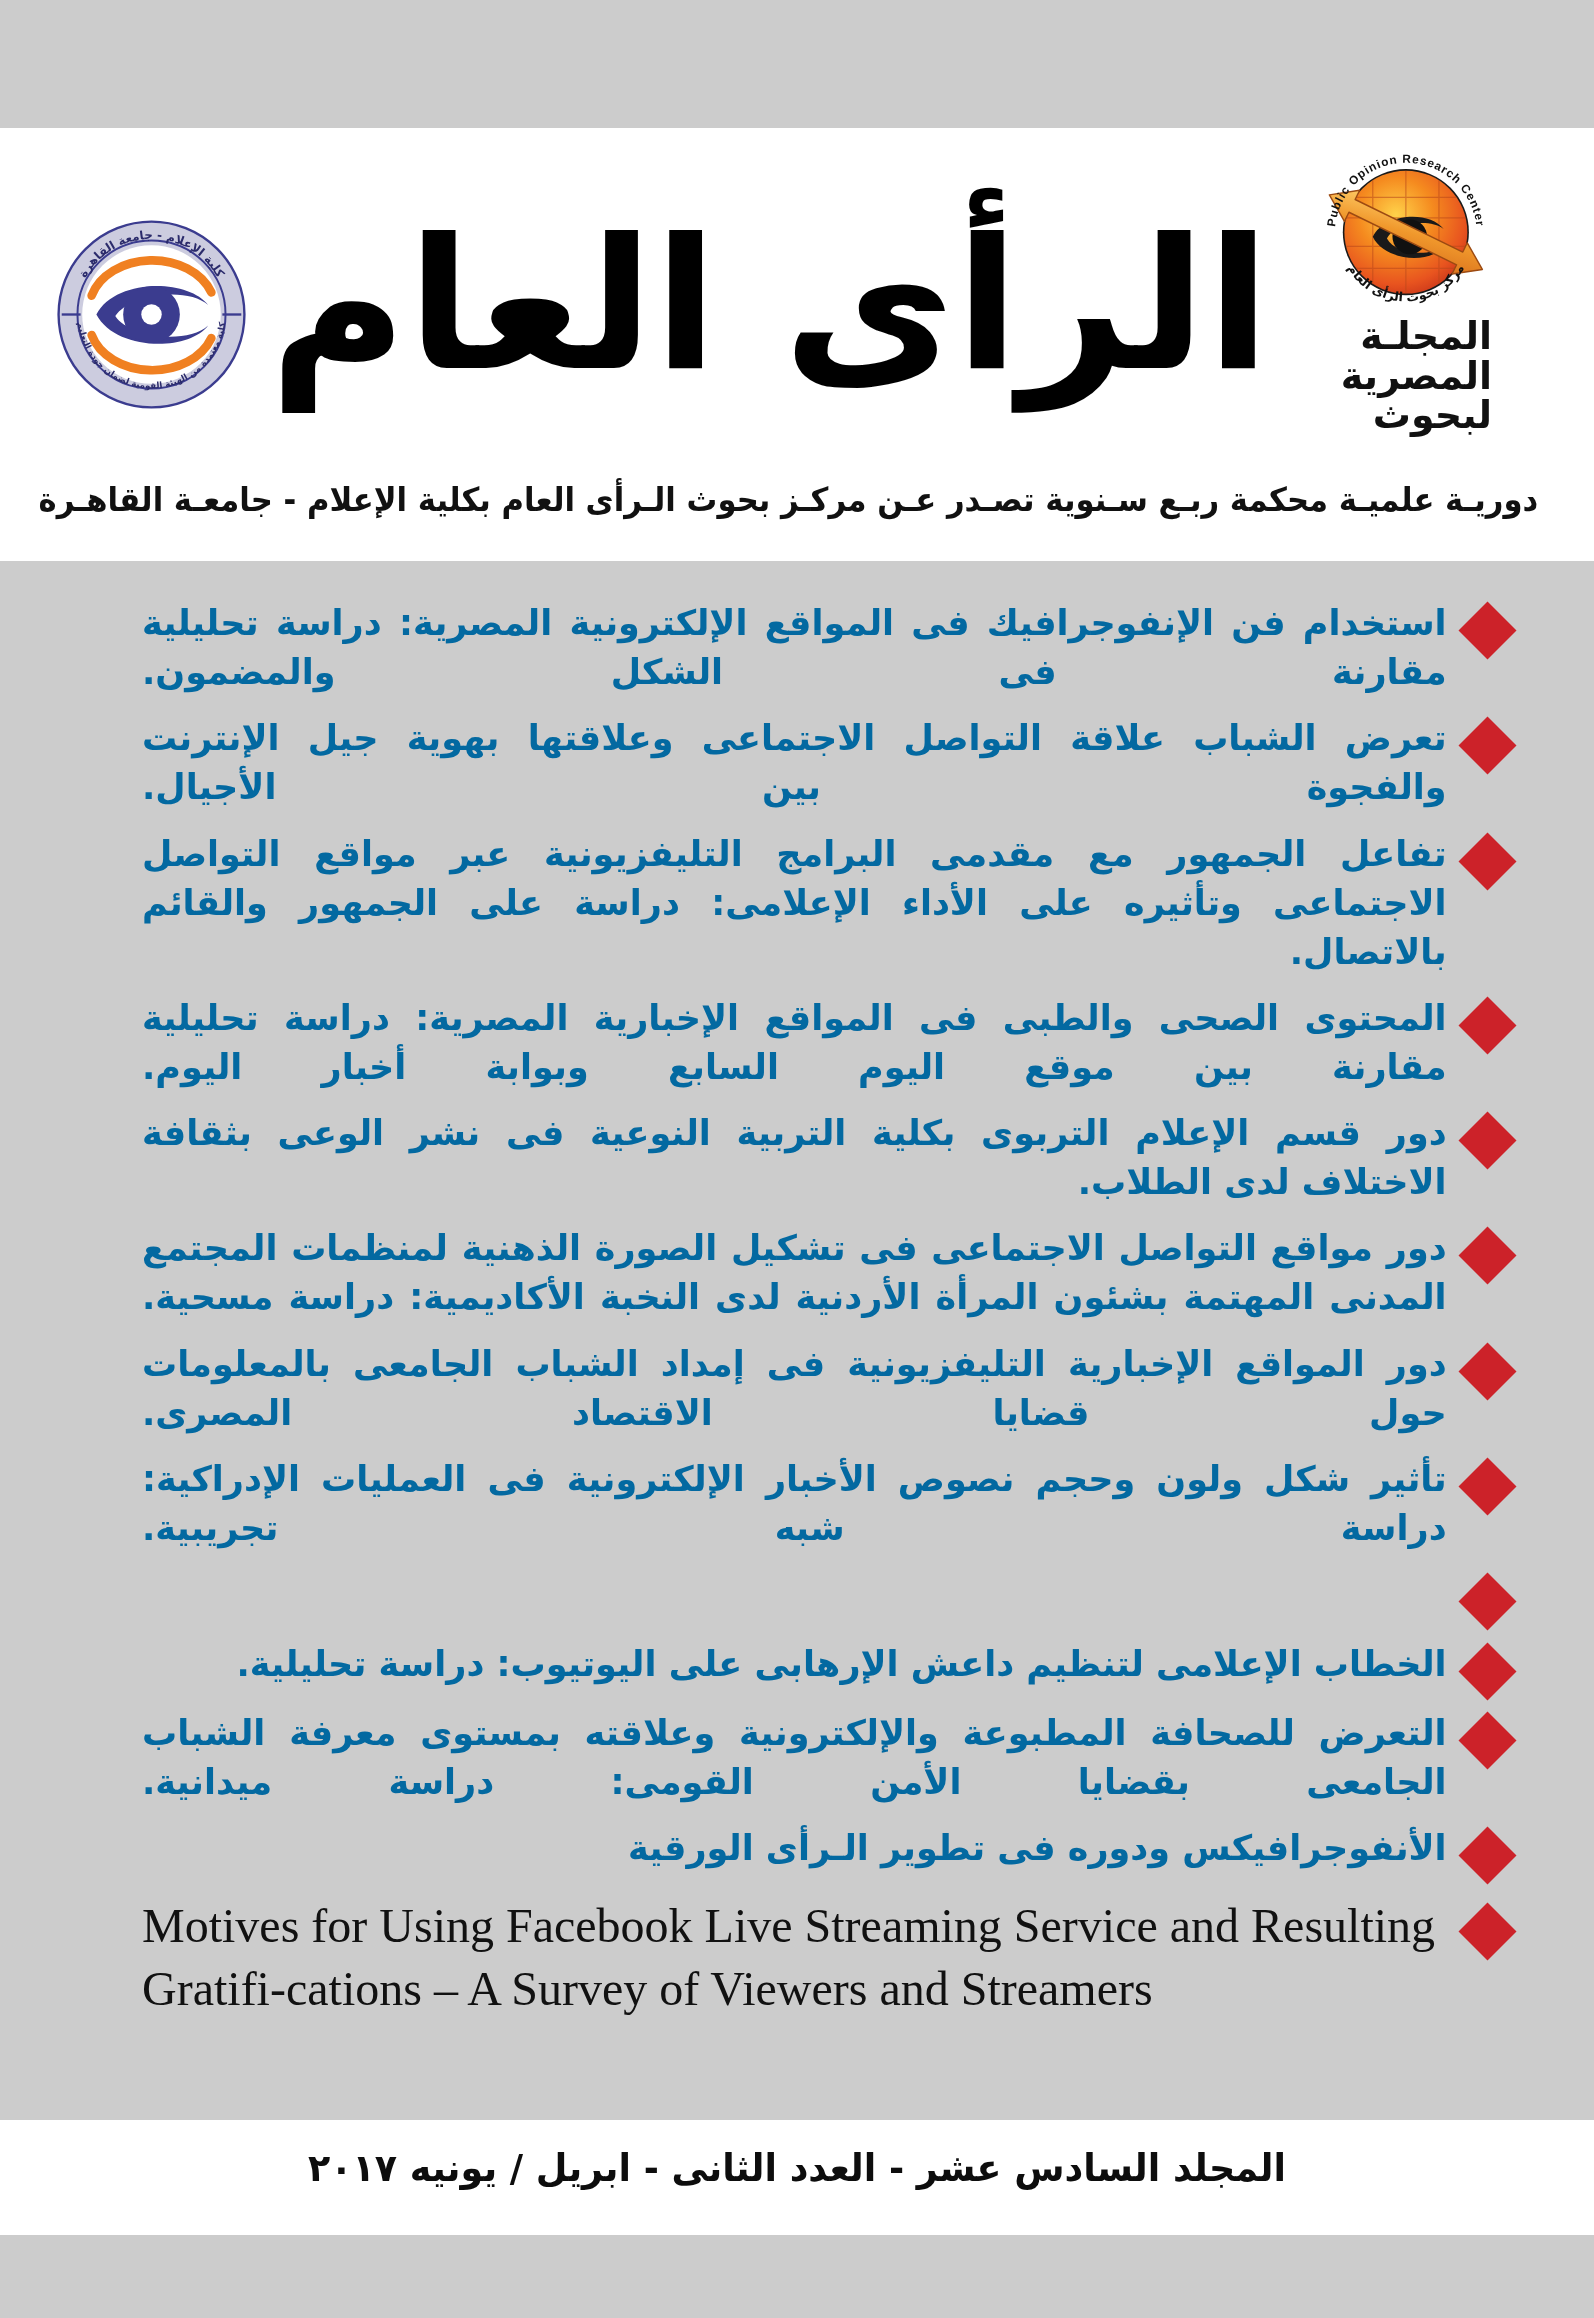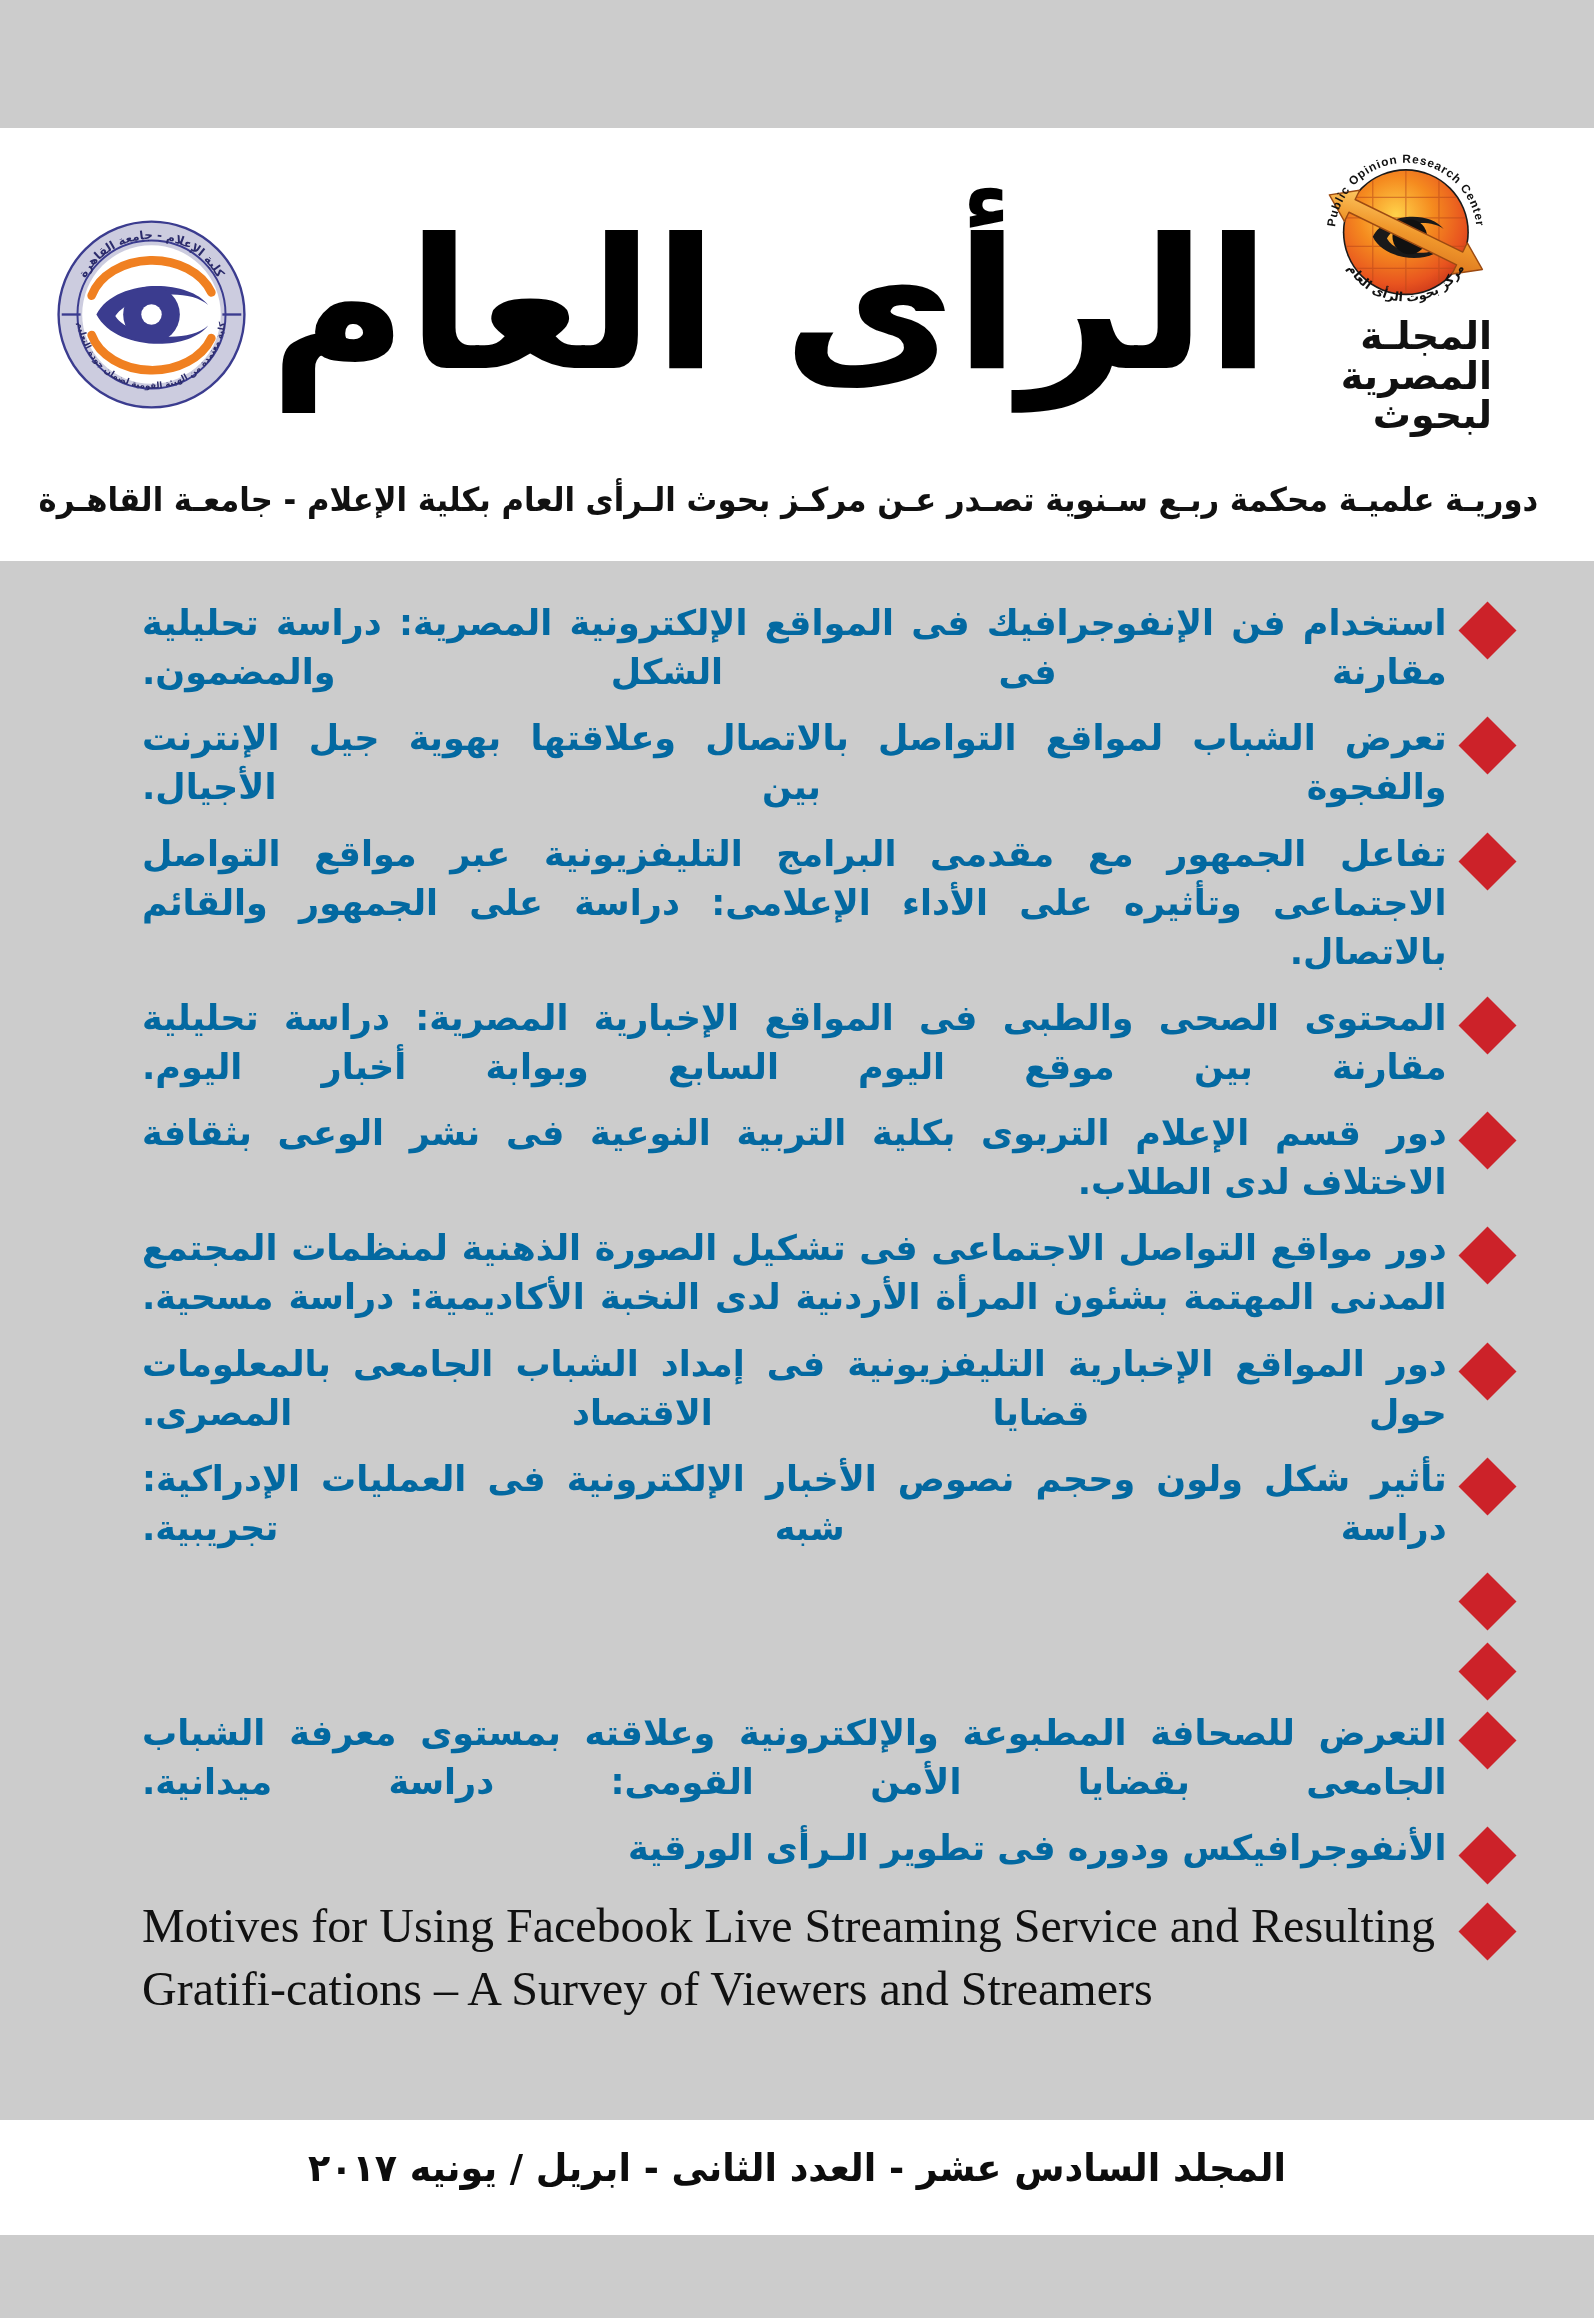--- a/index.html
+++ b/index.html
@@ -300,21 +300,21 @@
 
   <div class="contents">
 
     <div class="toc-item">
       <span class="bullet"></span>
       <span class="toc-text">استخدام فن الإنفوجرافيك فى المواقع الإلكترونية المصرية: دراسة تحليلية مقارنة فى الشكل والمضمون.</span>
     </div>
 
     <div class="toc-item">
       <span class="bullet"></span>
-      <span class="toc-text">تعرض الشباب لمواقع التواصل بالاتصال وعلاقتها بهوية جيل الإنترنت والفجوة بين الأجيال.</span>
+      <span class="toc-text">تعرض الشباب علاقة التواصل الاجتماعى وعلاقتها بهوية جيل الإنترنت والفجوة بين الأجيال.</span>
     </div>
 
     <div class="toc-item">
       <span class="bullet"></span>
       <span class="toc-text">تفاعل الجمهور مع مقدمى البرامج التليفزيونية عبر مواقع التواصل الاجتماعى وتأثيره على الأداء الإعلامى: دراسة على الجمهور والقائم بالاتصال.</span>
     </div>
 
     <div class="toc-item">
       <span class="bullet"></span>
       <span class="toc-text">المحتوى الصحى والطبى فى المواقع الإخبارية المصرية: دراسة تحليلية مقارنة بين موقع اليوم السابع وبوابة أخبار اليوم.</span>
@@ -339,20 +339,21 @@
       <span class="bullet"></span>
       <span class="toc-text">تأثير شكل ولون وحجم نصوص الأخبار الإلكترونية فى العمليات الإدراكية: دراسة شبه تجريبية.</span>
     </div>
 
     <div class="toc-item single">
       <span class="bullet"></span>
     </div>
 
     <div class="toc-item single">
       <span class="bullet"></span>
+      <span class="toc-text">الخطاب الإعلامى لتنظيم داعش الإرهابى على اليوتيوب: دراسة تحليلية.</span>
     </div>
 
     <div class="toc-item">
       <span class="bullet"></span>
       <span class="toc-text">التعرض للصحافة المطبوعة والإلكترونية وعلاقته بمستوى معرفة الشباب الجامعى بقضايا الأمن القومى: دراسة ميدانية.</span>
     </div>
 
     <div class="toc-item single">
       <span class="bullet"></span>
       <span class="toc-text">الأنفوجرافيكس ودوره فى تطوير الـرأى الورقية</span>

